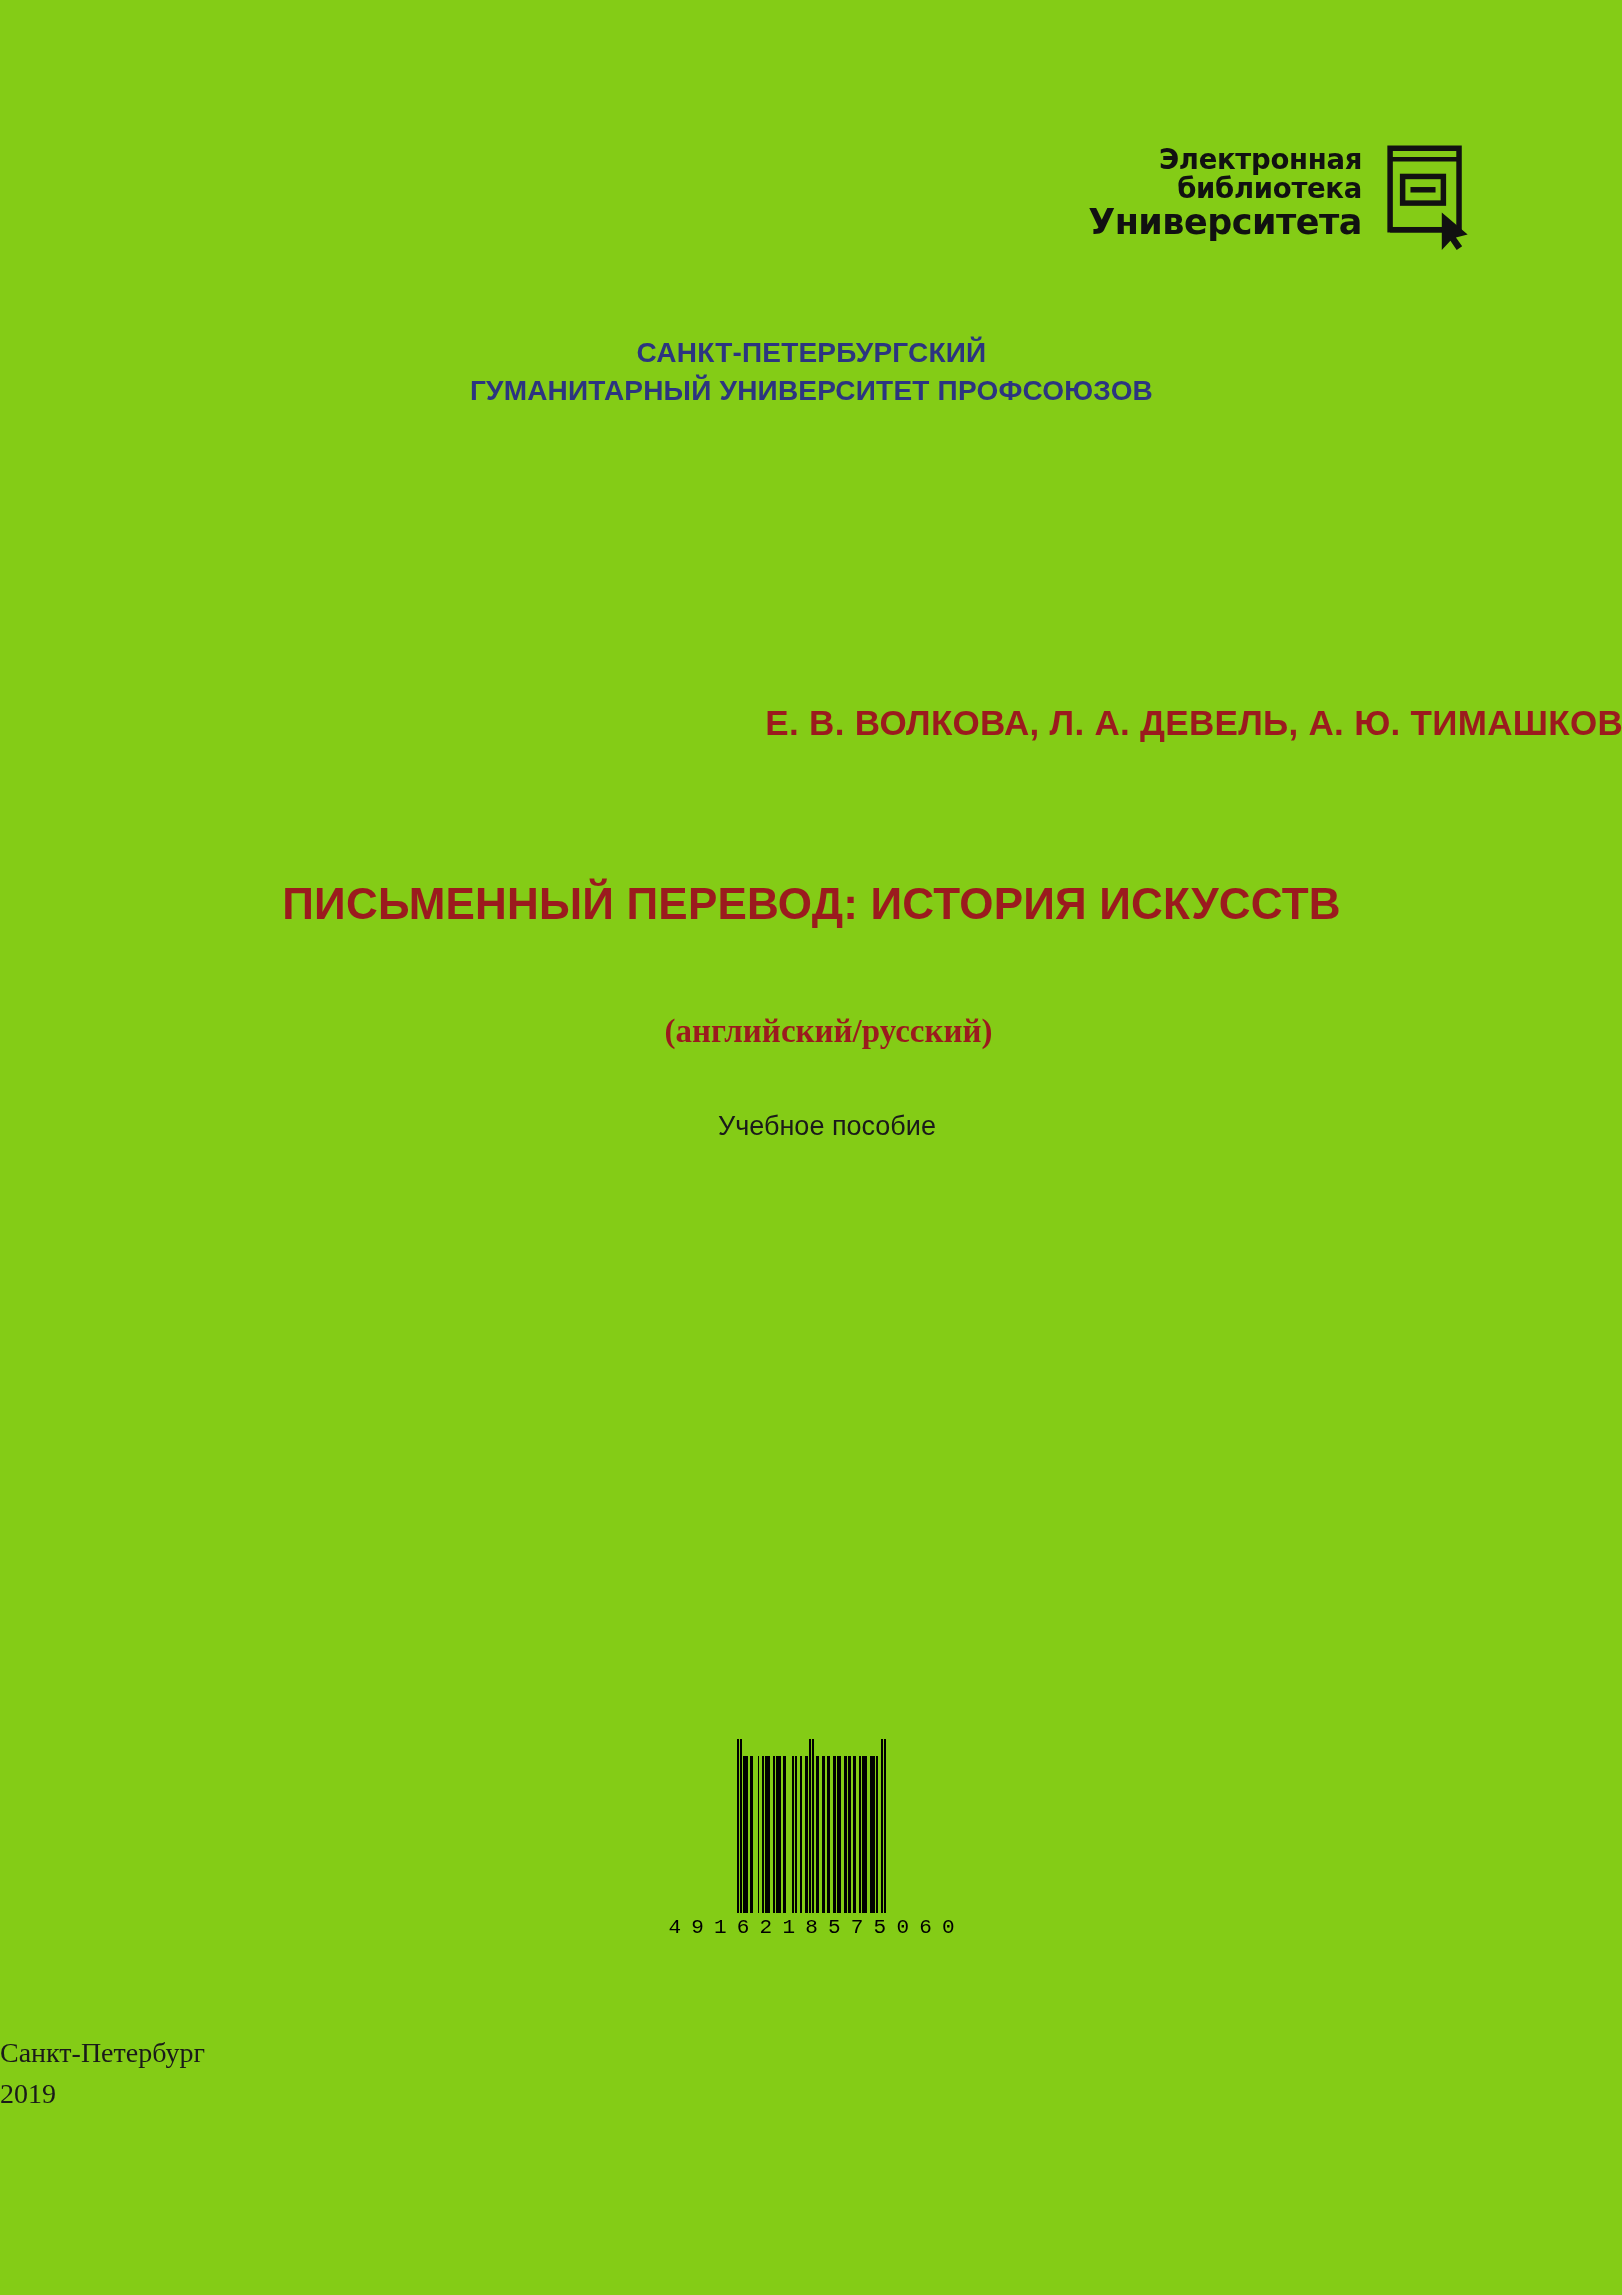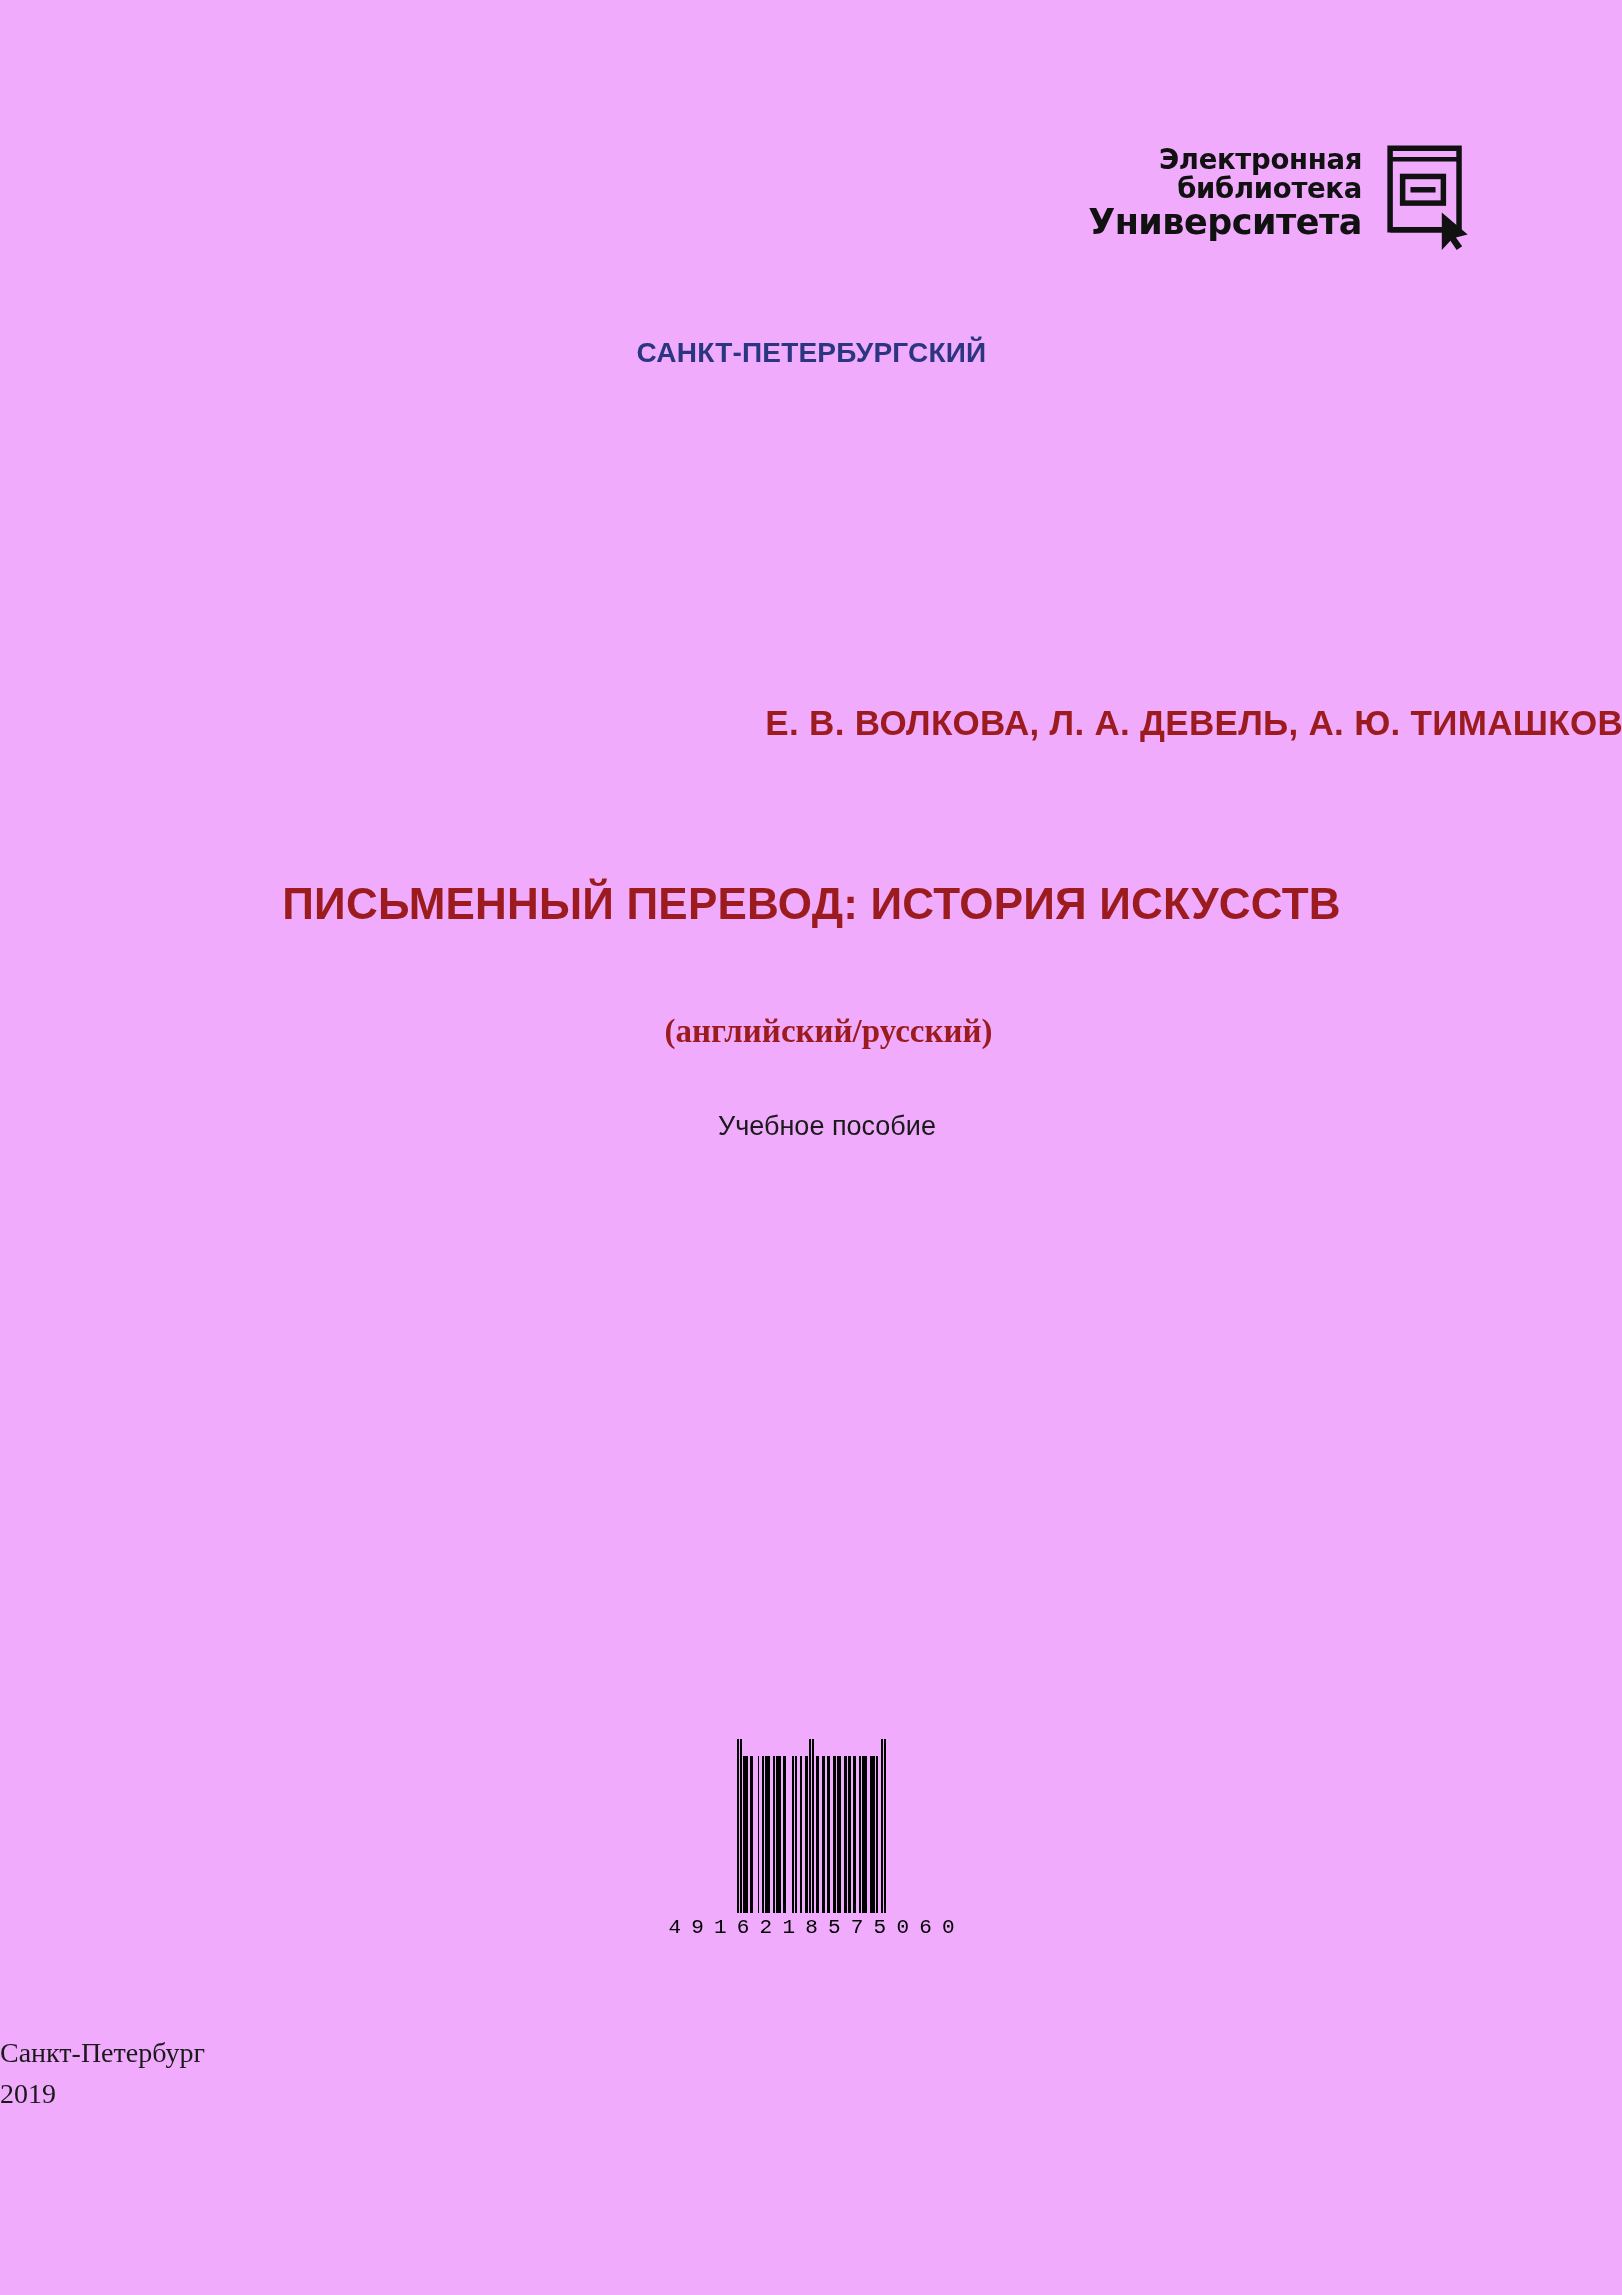--- a/index.html
+++ b/index.html
@@ -12,21 +12,21 @@
     height: 2295px;
     position: relative;
     font-family: "Liberation Sans", sans-serif;
     color: #1a1a1a;
     overflow: hidden;
   }
 
   .page {
     position: absolute;
     inset: 0;
-    background: #f0abfc;
+    background: #84cc16;
   }
 
   
   .elib-logo {
     position: absolute;
     top: 145px;
     right: 153px;
     display: flex;
     align-items: flex-start;
     gap: 14px;
@@ -179,20 +179,21 @@
         <rect x="34" y="40" width="52" height="34" fill="none" stroke="#111111" stroke-width="7"></rect>
         <line x1="44" y1="57" x2="76" y2="57" stroke="#111111" stroke-width="7"></line>
         <line x1="18" y1="108" x2="106" y2="108" stroke="#111111" stroke-width="7"></line>
         <path d="M84 86 L84 134 L95 122 L103 134 L110 129 L102 118 L117 114 Z" fill="#111111"></path>
       </svg>
     </div>
   </div>
 
   <div class="university">
     <div>САНКТ-ПЕТЕРБУРГСКИЙ</div>
+    <div>ГУМАНИТАРНЫЙ УНИВЕРСИТЕТ ПРОФСОЮЗОВ</div>
   </div>
 
   <div class="authors">Е. В. ВОЛКОВА, Л. А. ДЕВЕЛЬ, А. Ю. ТИМАШКОВ</div>
 
   <div class="title">
     <div>ПИСЬМЕННЫЙ ПЕРЕВОД: ИСТОРИЯ ИСКУССТВ</div>
   </div>
   <div class="subtitle">(английский/русский)</div>
 
   <div class="kind">Учебное пособие</div>

